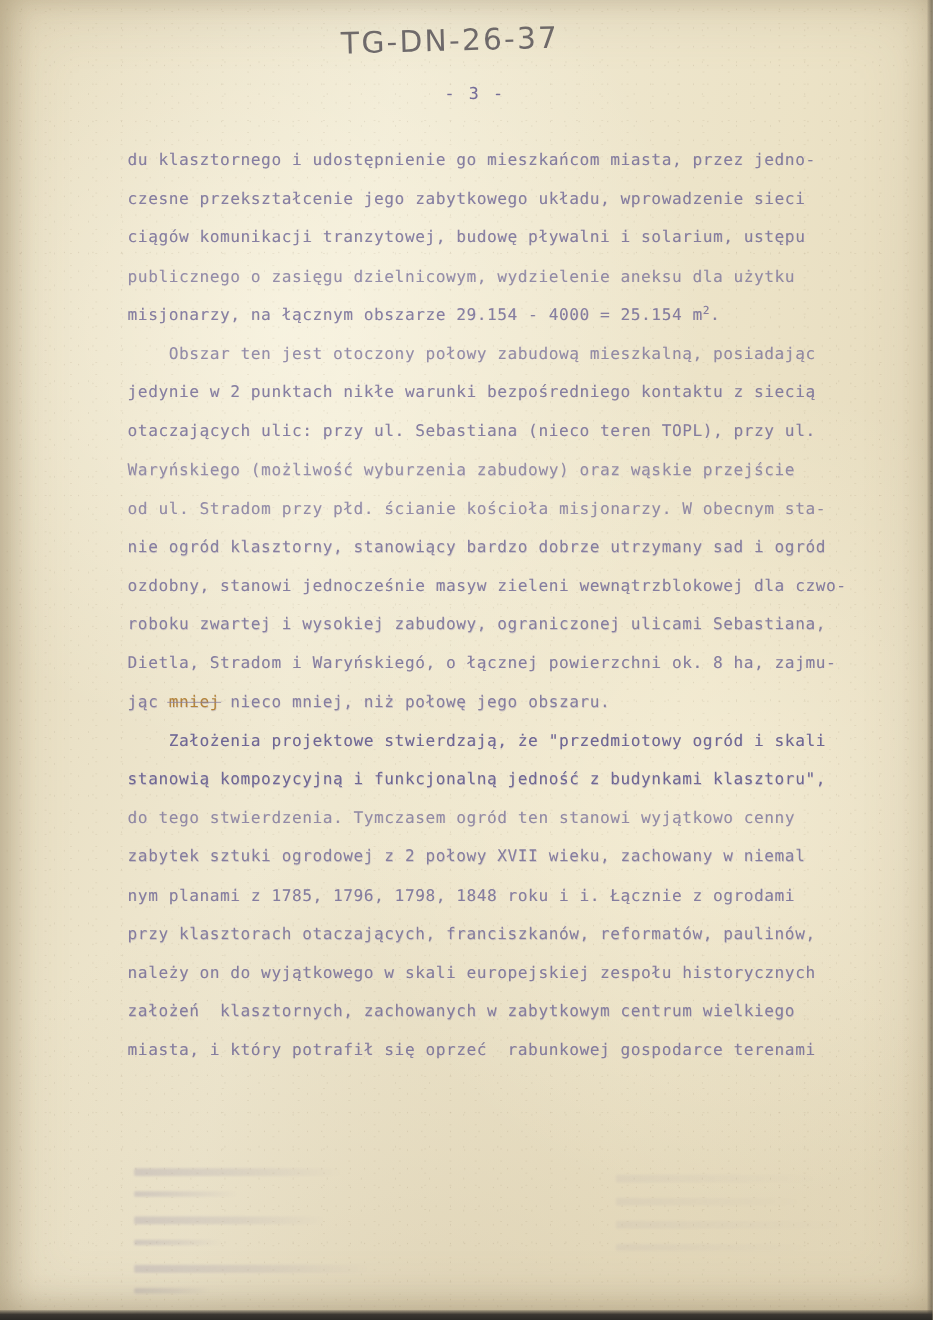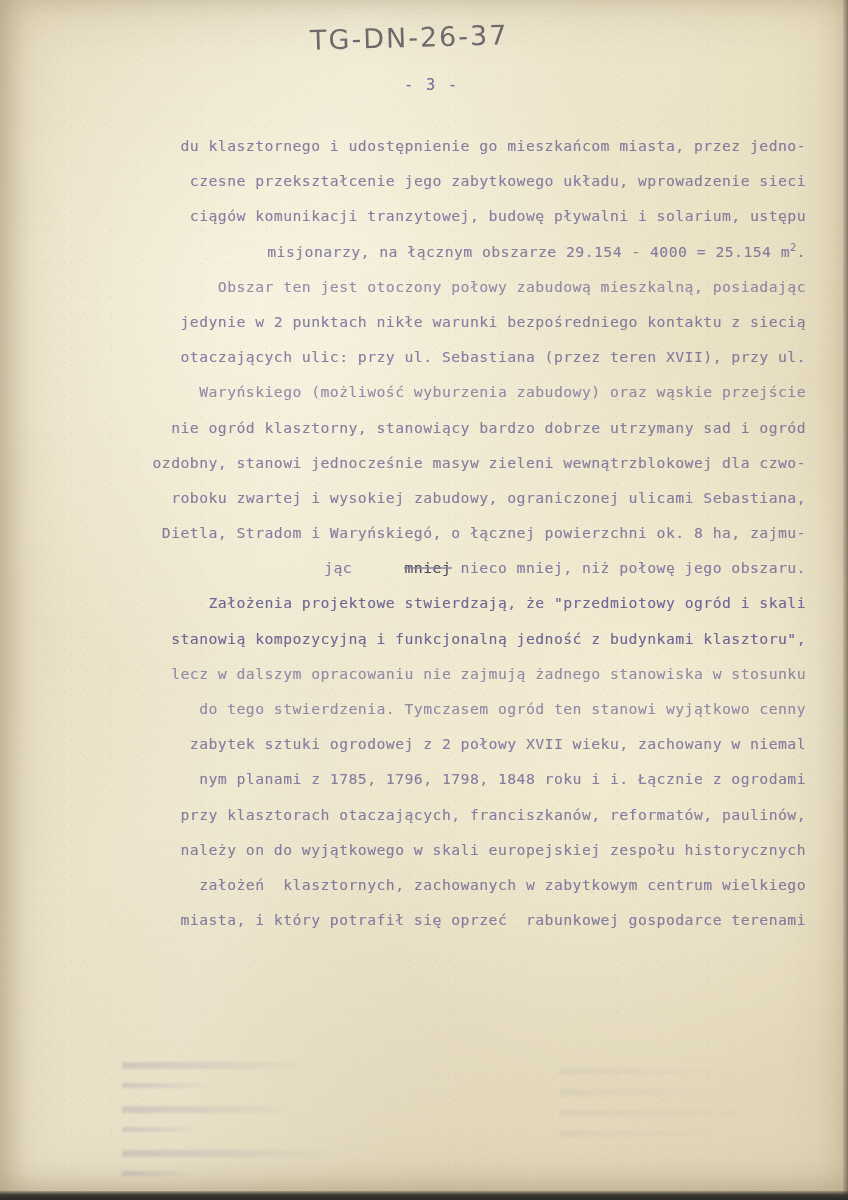--- a/index.html
+++ b/index.html
@@ -97,38 +97,36 @@
     position: absolute;
     left: 116px;
     top: 128px;
     width: 690px;
   }
   .line {
     height: 35.2px;
     font-size: 14.6px;
     letter-spacing: 0.55px;
     line-height: 35.2px;
-    text-align: right;
   }
   .line.weak { opacity: 0.80; }
   .line.faint { opacity: 0.70; }
   .line.strong { opacity: 0.97; }
 
   
   .sup {
     font-size: 10px;
     vertical-align: super;
     line-height: 0;
   }
   
   .struck {
     position: relative;
-    color: #0f172a;
+    color: #a16207;
     opacity: 0.95;
-    margin-left: 43px;
   }
   .struck::after {
     content: "";
     position: absolute;
     left: -1px; right: -1px;
     top: 48%;
     height: 1.6px;
     background: #6b6394;
     opacity: 0.75;
   }
@@ -175,33 +173,34 @@
   <div class="paper-speckle"></div>
 
   <div class="handwriting">TG-DN-26-37</div>
 
   <div class="page-number typed">- 3 -</div>
 
   <div class="body-text">
     <div class="line typed weak">du klasztornego i udostępnienie go mieszkańcom miasta, przez jedno-</div>
     <div class="line typed weak">czesne przekształcenie jego zabytkowego układu, wprowadzenie sieci</div>
     <div class="line typed weak">ciągów komunikacji tranzytowej, budowę pływalni i solarium, ustępu</div>
+    <div class="line typed faint">publicznego o zasięgu dzielnicowym, wydzielenie aneksu dla użytku</div>
     <div class="line typed weak"><span>misjonarzy, na łącznym obszarze 29.154 - 4000 = 25.154 m</span><span class="sup">2</span><span>.</span></div>
     <div class="line typed faint">    Obszar ten jest otoczony połowy zabudową mieszkalną, posiadając</div>
     <div class="line typed weak">jedynie w 2 punktach nikłe warunki bezpośredniego kontaktu z siecią</div>
-    <div class="line typed weak">otaczających ulic: przy ul. Sebastiana (przez teren XVII), przy ul.</div>
+    <div class="line typed weak">otaczających ulic: przy ul. Sebastiana (nieco teren TOPL), przy ul.</div>
     <div class="line typed faint">Waryńskiego (możliwość wyburzenia zabudowy) oraz wąskie przejście</div>
+    <div class="line typed faint">od ul. Stradom przy płd. ścianie kościoła misjonarzy. W obecnym sta-</div>
     <div class="line typed weak">nie ogród klasztorny, stanowiący bardzo dobrze utrzymany sad i ogród</div>
     <div class="line typed weak">ozdobny, stanowi jednocześnie masyw zieleni wewnątrzblokowej dla czwo-</div>
     <div class="line typed weak">roboku zwartej i wysokiej zabudowy, ograniczonej ulicami Sebastiana,</div>
     <div class="line typed weak">Dietla, Stradom i Waryńskiegó, o łącznej powierzchni ok. 8 ha, zajmu-</div>
     <div class="line typed weak"><span>jąc </span><span class="struck">mniej</span><span> nieco mniej, niż połowę jego obszaru.</span></div>
     <div class="line typed strong">    Założenia projektowe stwierdzają, że "przedmiotowy ogród i skali</div>
     <div class="line typed strong">stanowią kompozycyjną i funkcjonalną jedność z budynkami klasztoru",</div>
-    <div class="line typed faint">lecz w dalszym opracowaniu nie zajmują żadnego stanowiska w stosunku</div>
     <div class="line typed faint">do tego stwierdzenia. Tymczasem ogród ten stanowi wyjątkowo cenny</div>
     <div class="line typed weak">zabytek sztuki ogrodowej z 2 połowy XVII wieku, zachowany w niemal</div>
     <div class="line typed weak">nym planami z 1785, 1796, 1798, 1848 roku i i. Łącznie z ogrodami</div>
     <div class="line typed weak">przy klasztorach otaczających, franciszkanów, reformatów, paulinów,</div>
     <div class="line typed weak">należy on do wyjątkowego w skali europejskiej zespołu historycznych</div>
     <div class="line typed weak">założeń  klasztornych, zachowanych w zabytkowym centrum wielkiego</div>
     <div class="line typed weak">miasta, i który potrafił się oprzeć  rabunkowej gospodarce terenami</div>
   </div>
 
   <div class="ghost-block">

